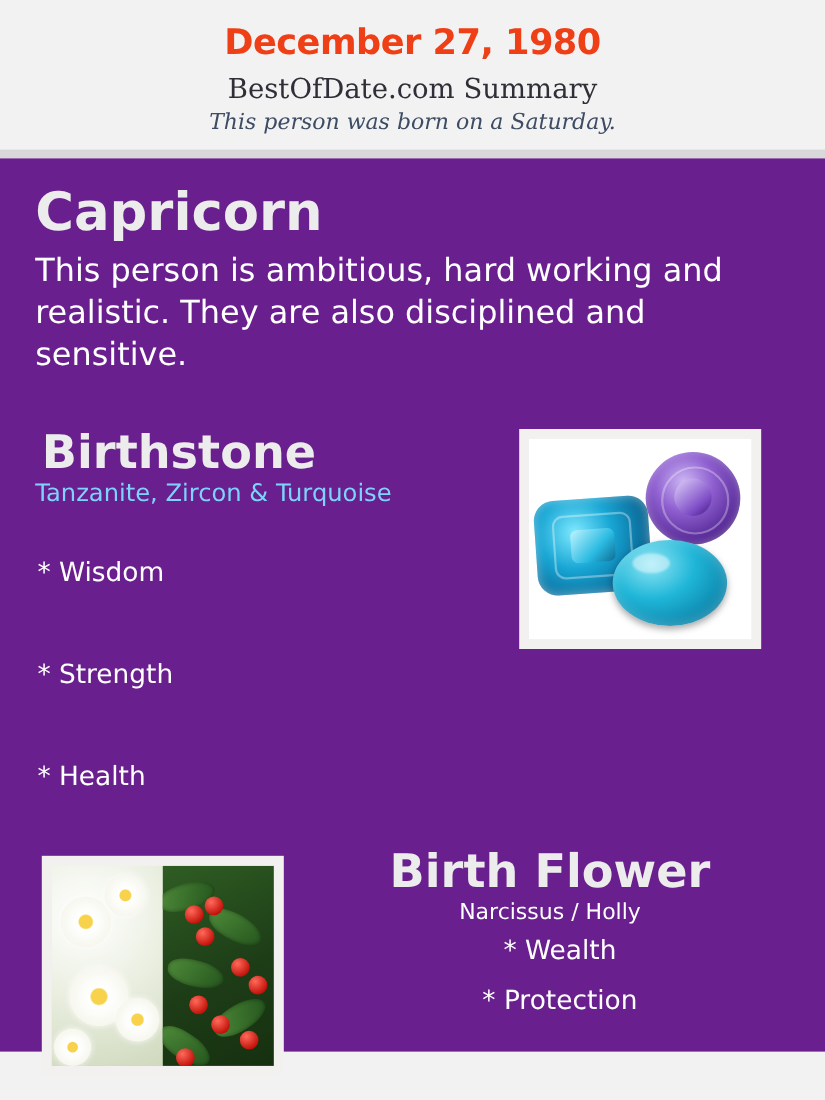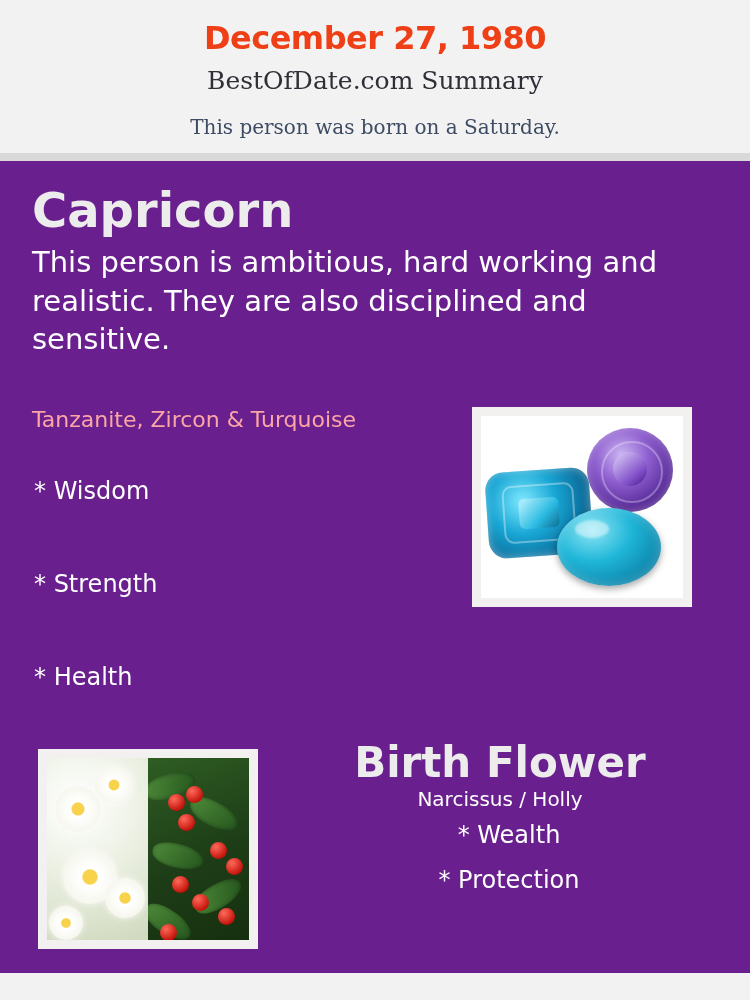--- a/index.html
+++ b/index.html
@@ -35,22 +35,23 @@
   }
   .header-sub {
     color: #2f2f38;
     font-size: 25px;
     margin-top: 10px;
     font-family: "DejaVu Serif", serif;
   }
   .header-note {
     color: #3d4b63;
     font-size: 20px;
-    margin-top: 20px;
+    margin-top: 3px;
     font-family: "DejaVu Serif", serif;
+    font-style: italic;
   }
   .divider {
     height: 8px;
     background: #d9d9d9;
   }
 
   
   .body-panel {
     background: #6a1f8e;
     padding: 24px 32px 0 32px;
@@ -82,21 +83,21 @@
     width: 430px;
   }
   .section-title {
     color: #ececec;
     font-size: 42px;
     font-weight: bold;
     line-height: 1.0;
     margin: 0 0 4px 6px;
   }
   .section-sub {
-    color: #fca5a5;
+    color: #7dd3fc;
     font-size: 22px;
     margin: 0 0 14px 0;
   }
   .bullet-list {
     list-style: none;
     margin: 0;
     padding: 0;
   }
   .bullet-list li {
     color: #ffffff;
@@ -322,20 +323,21 @@
 
   <div class="body-panel">
 
     <div>
       <div class="zodiac-name">Capricorn</div>
       <p class="zodiac-desc">This person is ambitious, hard working and realistic. They are also disciplined and sensitive.</p>
     </div>
 
     <div class="stone-section">
       <div class="stone-text">
+        <div class="section-title">Birthstone</div>
         <div class="section-sub">Tanzanite, Zircon &amp; Turquoise</div>
         <ul class="bullet-list">
           <li>* Wisdom</li>
           <li>* Strength</li>
           <li>* Health</li>
         </ul>
       </div>
       <div class="photo-frame stone-photo-frame">
         <div class="stone-photo">
           <div class="gem-round"></div>

